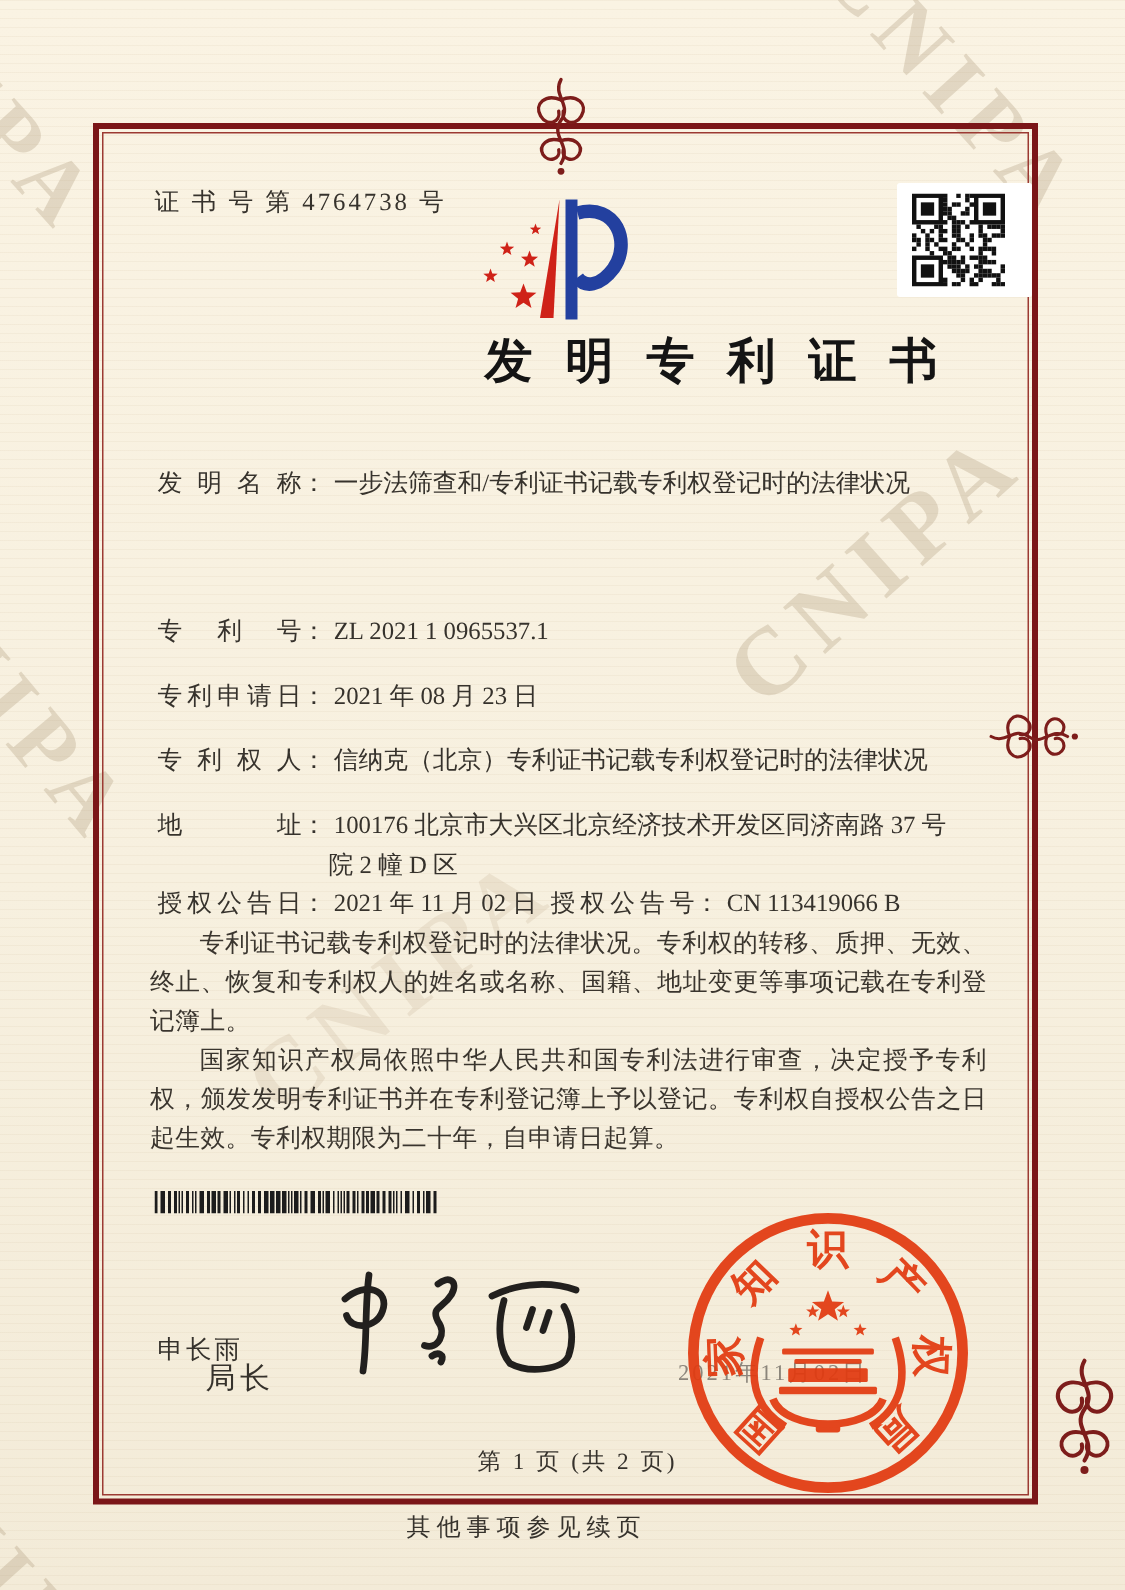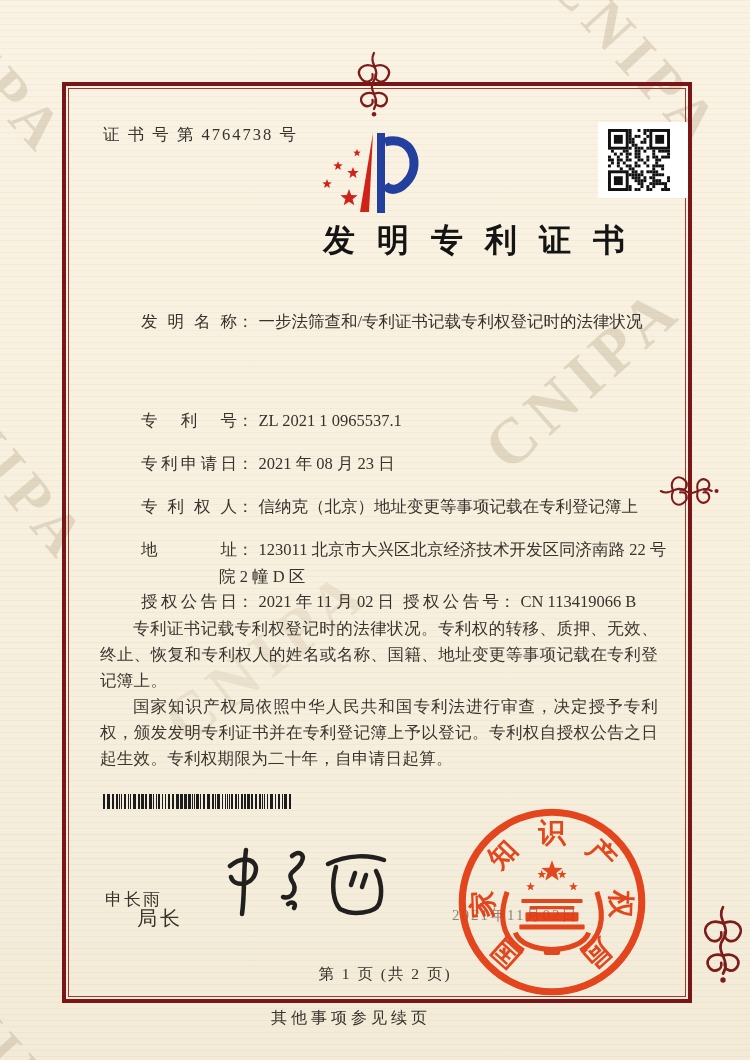--- a/index.html
+++ b/index.html
@@ -11,21 +11,21 @@
   .wm{position:absolute;font-weight:700;color:rgba(166,144,110,0.28);letter-spacing:8px;
       transform-origin:0 0;z-index:1;white-space:nowrap;}
   .frame{position:absolute;left:62px;top:82px;width:622px;height:913px;
       border:4px solid #7b1618;z-index:2;}
   .frame-inner{position:absolute;inset:2px;border:1px solid #9c3a33;}
   .abs{position:absolute;z-index:3;white-space:nowrap;}
   .cert-no{left:103px;top:124px;font-size:16.5px;letter-spacing:2px;}
   .title{left:62px;top:219px;width:738px;text-align:center;font-size:32px;font-weight:700;
       letter-spacing:22px;text-indent:22px;color:#141414;padding-left:43px;}
   .row{left:105px;font-size:16.5px;}
-  .flabel{display:inline-block;width:96px;text-align:justify;text-align-last:justify;vertical-align:bottom;margin-left:36px;}
+  .flabel{display:inline-block;width:96px;text-align:justify;text-align-last:justify;vertical-align:bottom;}
   .fval{margin-left:5px;}
   .paras{position:absolute;left:100px;top:616px;width:558px;z-index:3;}
   .paras p{margin:0;font-size:16.5px;line-height:26px;text-align:justify;text-indent:2em;
       letter-spacing:0.3px;color:#3a352e;}
   .qr-patch{position:absolute;left:598px;top:122px;width:90px;height:76px;background:#fff;
       border-radius:2px;z-index:3;}
   .barcode{position:absolute;left:103px;top:794px;z-index:3;}
   .sig-title{left:105px;top:905px;font-size:20px;letter-spacing:3px;margin-left:32px;}
   .sig-name{left:105px;top:888px;font-size:17px;letter-spacing:2px;}
   .seal-date{left:452px;top:906px;font-size:15px;letter-spacing:2px;color:rgba(75,70,64,0.62);z-index:3;}
@@ -226,24 +226,24 @@
   <div class="abs row" style="top:311px;">
     <span class="flabel">发明名称</span><span>：</span><span class="fval">一步法筛查和/专利证书记载专利权登记时的法律状况</span>
   </div>
   <div class="abs row" style="top:410px;">
     <span class="flabel">专利号</span><span>：</span><span class="fval">ZL 2021 1 0965537.1</span>
   </div>
   <div class="abs row" style="top:453px;">
     <span class="flabel">专利申请日</span><span>：</span><span class="fval">2021 年 08 月 23 日</span>
   </div>
   <div class="abs row" style="top:496px;">
-    <span class="flabel">专利权人</span><span>：</span><span class="fval">信纳克（北京）地址变更等事项记载在专利登记簿上</span>
+    <span class="flabel">专利权人</span><span>：</span><span class="fval">信纳克（北京）专利证书记载专利权登记时的法律状况</span>
   </div>
   <div class="abs row" style="top:539px;">
-    <span class="flabel">地址</span><span>：</span><span class="fval">123011 北京市大兴区北京经济技术开发区同济南路 22 号</span>
+    <span class="flabel">地址</span><span>：</span><span class="fval">100176 北京市大兴区北京经济技术开发区同济南路 37 号</span>
   </div>
   <div class="abs row" style="top:566px;left:219px;">
     <span>院 2 幢 D 区</span>
   </div>
   <div class="abs row" style="top:591px;">
     <span class="flabel">授权公告日</span><span>：</span><span class="fval">2021 年 11 月 02 日</span>
     <span style="position:absolute;left:262px;"><span class="flabel">授权公告号</span><span>：</span><span class="fval">CN 113419066 B</span></span>
   </div>
 
   <div class="paras">

